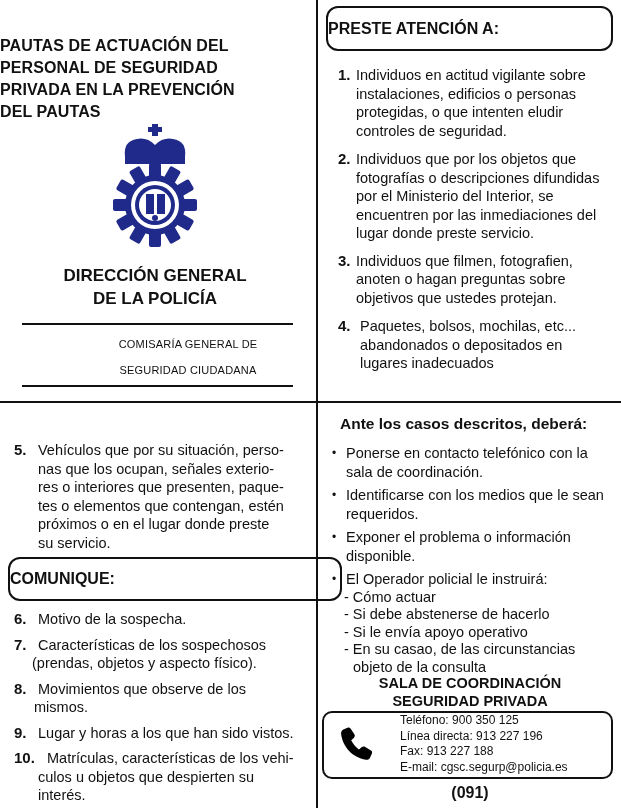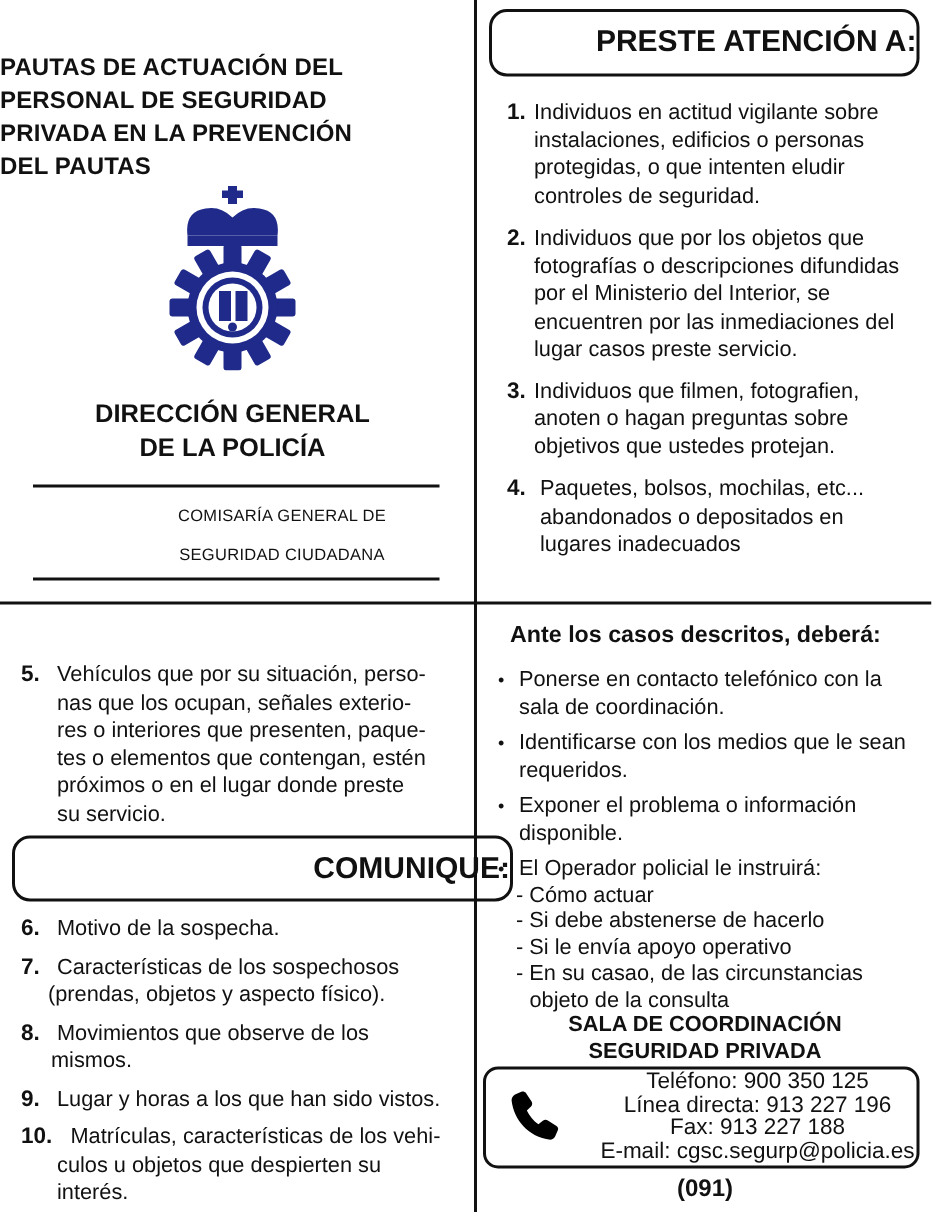--- a/index.html
+++ b/index.html
@@ -13,40 +13,40 @@
     .tl-title { position: absolute; left: 0; top: 35px; width: 310px; 
       font-weight: bold; font-size: 16px; line-height: 22px; letter-spacing: 0.1px; }
     .shield { position: absolute; left: 103px; top: 123px; width: 104px; height: 124px; }
     .dir-title { position: absolute; left: 0; top: 264px; width: 310px; text-align: center;
       font-weight: bold; font-size: 17px; line-height: 23px; }
     .rule { position: absolute; left: 22px; width: 271px; height: 2px; background: #111; }
     .comisaria { position: absolute; left: 0; top: 331px; width: 376px; text-align: center;
       font-size: 11px; line-height: 26px; letter-spacing: 0.2px; }
 
     
-    .rbox { position: absolute; border: 2px solid #111; border-radius: 12px; text-align: right;
-      font-weight: bold; font-size: 20px; }
+    .rbox { position: absolute; border: 2px solid #111; border-radius: 12px; text-align: left;
+      font-weight: bold; font-size: 16px; }
     .list { position: absolute; font-size: 14.5px; line-height: 18.5px; }
     .item { position: relative; padding-left: 18px; margin-bottom: 7px; }
     .num { position: absolute; left: 0; top: 0; font-weight: bold; font-size: 15px; }
     .item-text { display: block; }
 
     
     .ante { position: absolute; left: 340px; top: 415px; font-weight: bold; font-size: 15.5px; }
     .bullets { position: absolute; left: 332px; top: 444px; width: 285px; font-size: 14.5px; line-height: 18.5px; }
     .bullet { position: relative; padding-left: 14px; margin-bottom: 3px; }
     .bullet .dot { position: absolute; left: 0; top: 0; font-size: 12px; }
     .sub { padding-left: 12px; }
     .sala { position: absolute; left: 320px; top: 674px; width: 300px; text-align: center;
       font-weight: bold; font-size: 14.5px; line-height: 18px; }
     .contact-box { position: absolute; left: 322px; top: 711px; width: 291px; height: 68px;
       border: 2px solid #111; border-radius: 10px; }
     .phone-icon { position: absolute; left: 336px; top: 724px; width: 42px; height: 42px; }
-    .contact-lines { position: absolute; left: 400px; top: 713px; width: 210px; text-align: center;
-      font-size: 15px; line-height: 15.5px; }
+    .contact-lines { position: absolute; left: 400px; top: 713px; width: 210px; 
+      font-size: 12px; line-height: 15.5px; }
     .code091 { position: absolute; left: 320px; top: 784px; width: 300px; text-align: center;
       font-weight: bold; font-size: 16px; }
   </style>
 </head>
 <body>
 
 <div class="vline"></div>
 <div class="hline"></div>
 
 <div class="tl-title">
@@ -114,21 +114,21 @@
     <span class="item-text">instalaciones, edificios o personas</span>
     <span class="item-text">protegidas, o que intenten eludir</span>
     <span class="item-text">controles de seguridad.</span>
   </div>
   <div class="item" style="margin-top:10px">
     <span class="num">2.</span>
     <span class="item-text"> Individuos que por los objetos que</span>
     <span class="item-text">fotografías o descripciones difundidas</span>
     <span class="item-text">por el Ministerio del Interior, se</span>
     <span class="item-text">encuentren por las inmediaciones del</span>
-    <span class="item-text">lugar casos preste servicio.</span>
+    <span class="item-text">lugar donde preste servicio.</span>
   </div>
   <div class="item" style="margin-top:9px">
     <span class="num">3.</span>
     <span class="item-text"> Individuos que filmen, fotografien,</span>
     <span class="item-text">anoten o hagan preguntas sobre</span>
     <span class="item-text">objetivos que ustedes protejan.</span>
   </div>
   <div class="item" style="margin-top:10px; padding-left:22px">
     <span class="num">4.</span>
     <span class="item-text">Paquetes, bolsos, mochilas, etc...</span>

